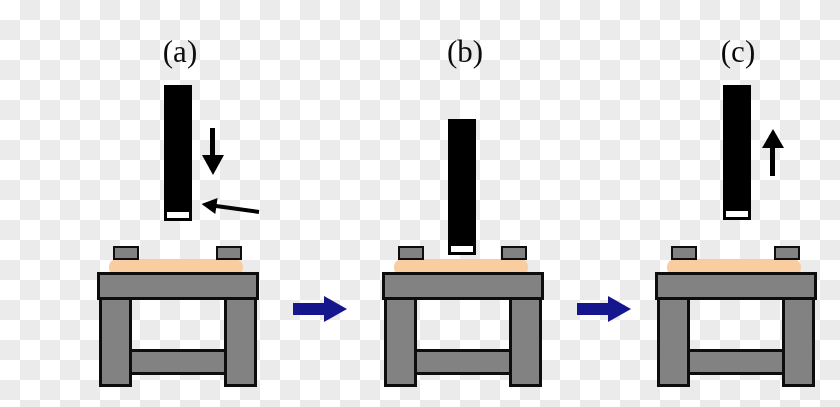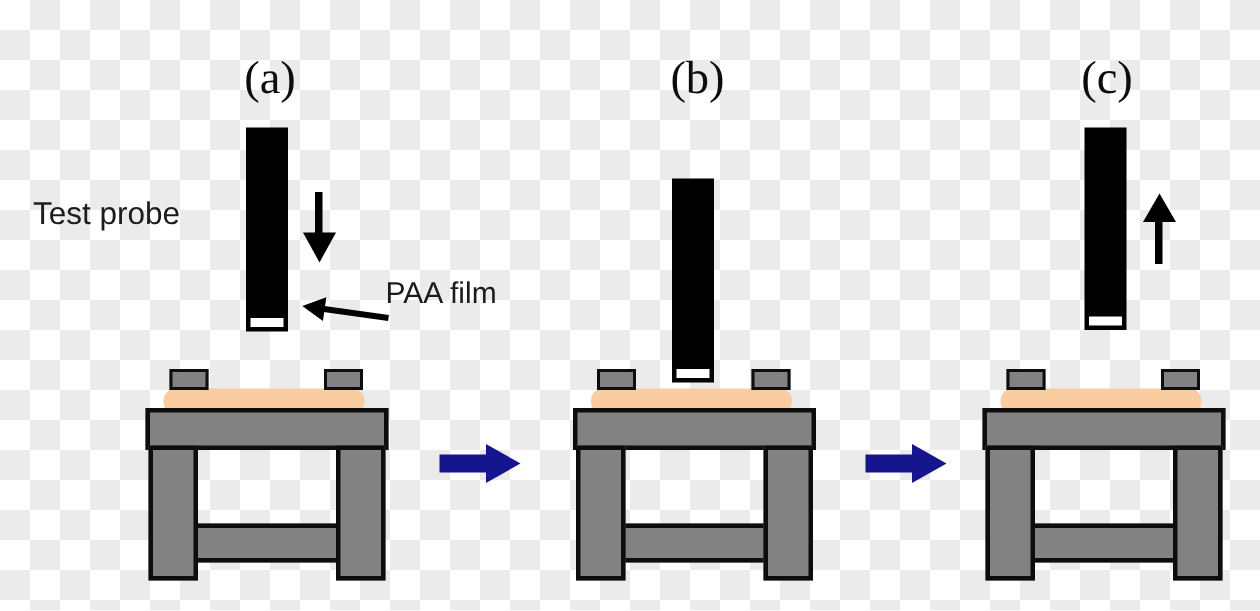--- a/index.html
+++ b/index.html
@@ -131,22 +131,20 @@
     </div>
     <div class="film"></div>
     <div class="clamp left"></div>
     <div class="clamp right"></div>
     <div class="tabletop"></div>
     <div class="leg left"></div>
     <div class="leg right"></div>
     <div class="crossbar"></div>
   </div>
 
-  <div class="txt-test-probe">Test probe</div>
-  <div class="txt-paa-film">PAA film</div>
   <div class="ann-arrow">
     <div class="shaft"></div>
     <div class="head"></div>
   </div>
 
   <div class="step-arrow" id="step-arrow-1">
     <div class="shaft"></div>
     <div class="head"></div>
   </div>
   <div class="step-arrow" id="step-arrow-2">

